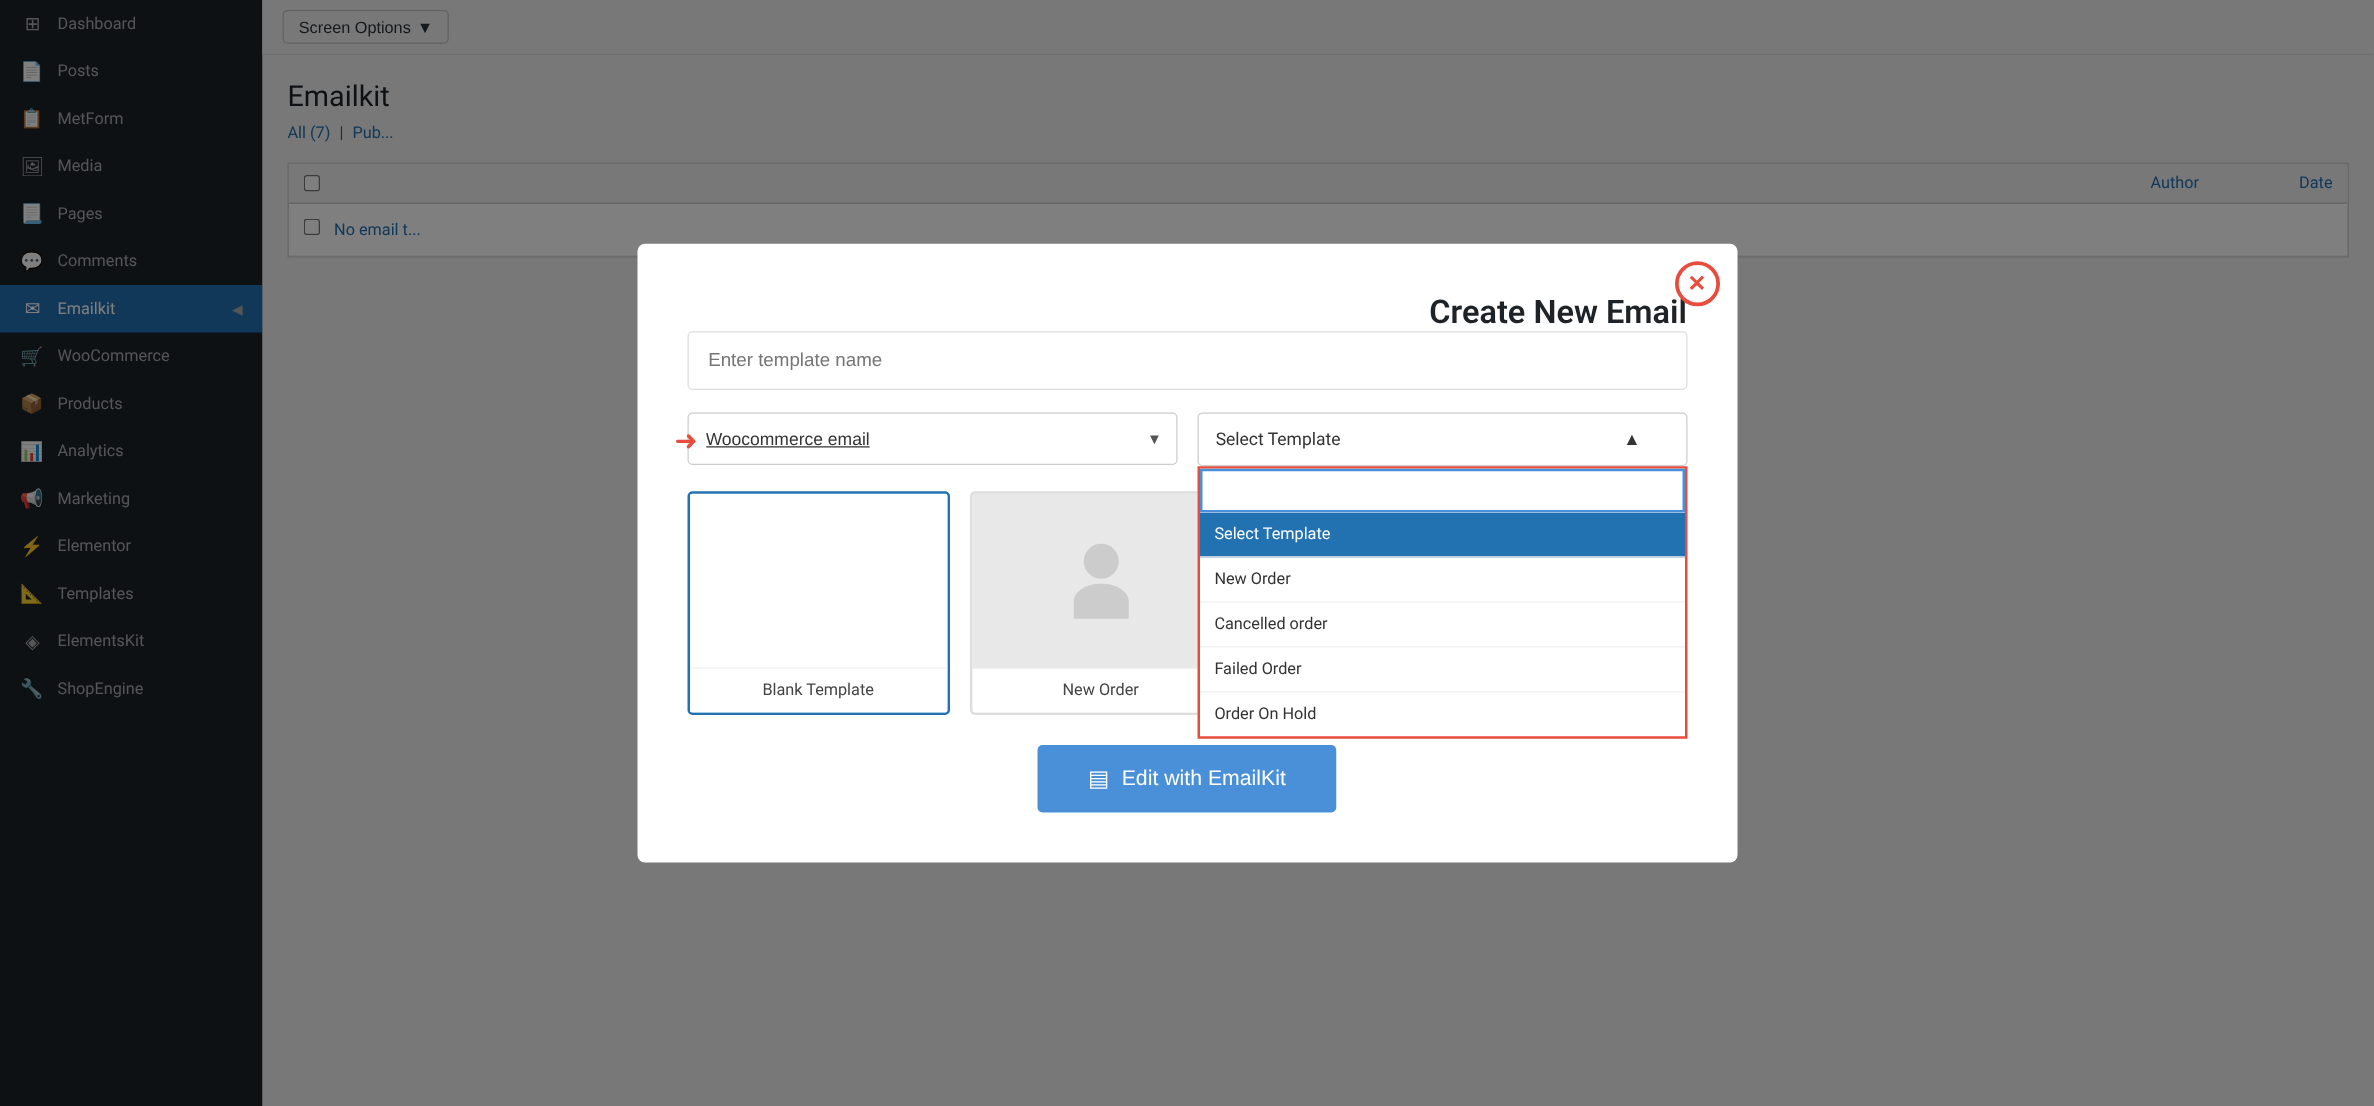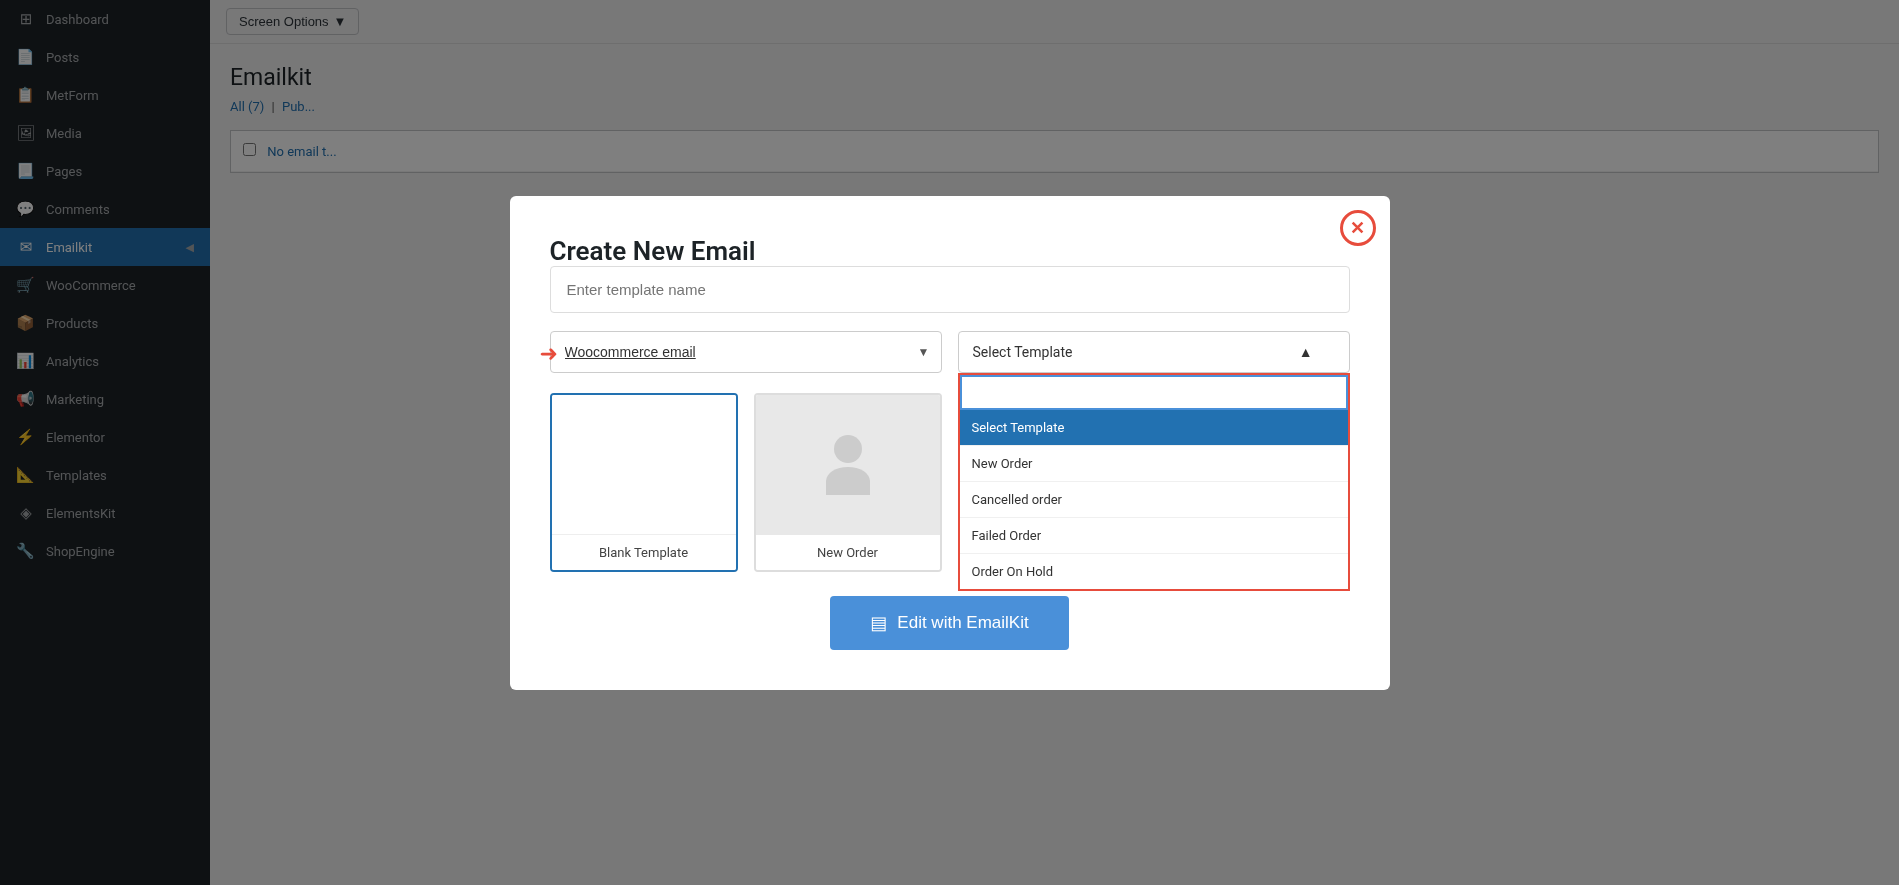--- a/index.html
+++ b/index.html
@@ -123,21 +123,21 @@
       display: flex;
       align-items: center;
       justify-content: center;
       cursor: pointer;
       color: #e74c3c;
       font-size: 18px;
       font-weight: bold;
       z-index: 10;
     }
     .modal-title {
-      text-align: left;
+      text-align: right;
       font-size: 26px;
       font-weight: 600;
       color: #1d2327;
     }
     .modal-name-input {
       width: 100%;
       padding: 14px 16px;
       border: 1px solid #ddd;
       border-radius: 4px;
       font-size: 15px;
@@ -227,21 +227,21 @@
     .dropdown-item:last-child { border-bottom: none; }
 
     
     .templates-grid {
       display: flex;
       gap: 16px;
       margin-bottom: 24px;
       flex-wrap: wrap;
     }
     .template-card {
-      width: 188px;
+      width: 210px;
       border: 2px solid #ddd;
       border-radius: 4px;
       overflow: hidden;
       cursor: pointer;
       background: #fff;
     }
     .template-card.selected { border-color: #2271b1; }
     .template-card-img {
       width: 100%;
       height: 140px;
@@ -393,20 +393,25 @@
     </button>
   </div>
   <div class="page-content">
     <h1 class="page-title">Emailkit</h1>
     <div class="filter-bar">
       <span style="cursor:pointer">All (7)</span>
       <span style="margin: 0 4px; color:#555">|</span>
       <span style="cursor:pointer">Pub...</span>
     </div>
     <div class="table-area">
+      <div class="table-header">
+        <input type="checkbox" style="">
+        <span style="margin-left: auto; margin-right: 60px; color:#2271b1; cursor:pointer">Author</span>
+        <span style="color:#2271b1; cursor:pointer">Date</span>
+      </div>
       <div class="table-row-area">
         <input type="checkbox" style="margin-right: 8px;">
         <span style="color:#2271b1">No email t...</span>
       </div>
     </div>
   </div>
 
   <div class="overlay">
     <div class="modal">
       

